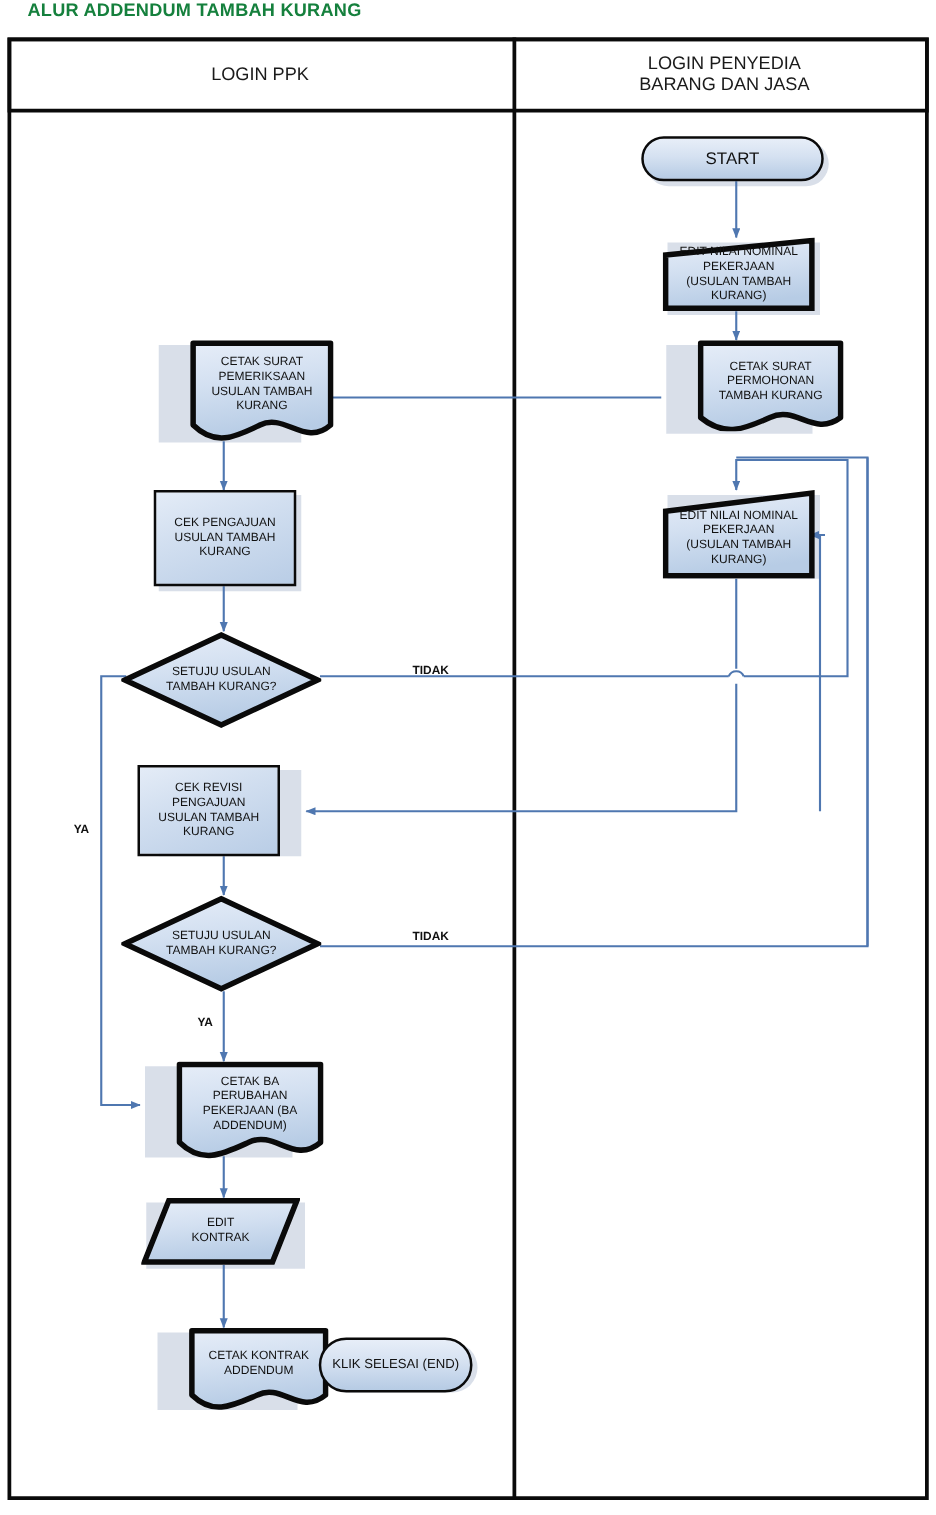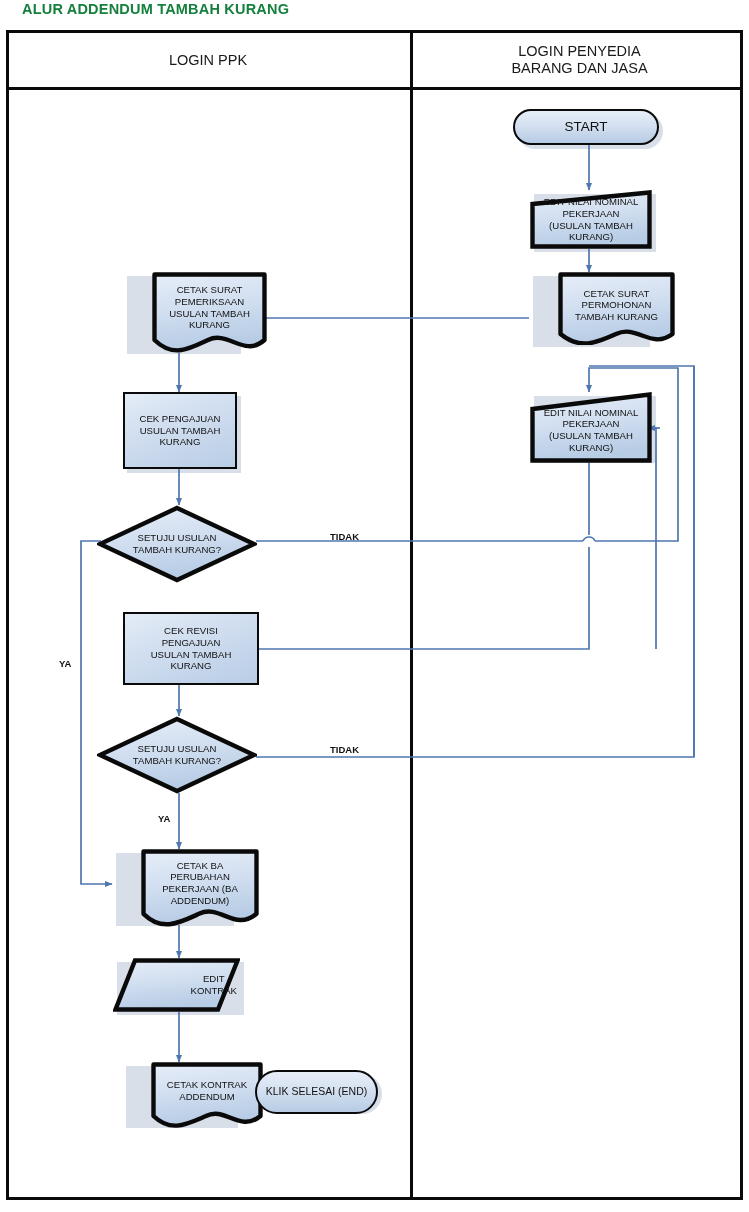--- a/index.html
+++ b/index.html
@@ -87,21 +87,21 @@
   .skew{z-index:2;}
   .skew svg{position:absolute;left:0;top:0;width:100%;height:100%;z-index:1;}
   .skew .lbl{z-index:3;}
 
   
   .dia{z-index:2;}
   .dia svg{position:absolute;left:0;top:0;width:100%;height:100%;z-index:1;}
   .dia .lbl{z-index:3;}
 
   
-  .para{z-index:2;justify-content:flex-end;}
+  .para{z-index:2;}
   .para svg{position:absolute;left:0;top:0;width:100%;height:100%;z-index:1;}
   .para .lbl{z-index:3;}
 
   
   #wires{position:absolute;left:0;top:0;width:749px;height:1212px;z-index:1;pointer-events:none;}
   .edgelabel{
     position:absolute;font-size:9.5px;font-weight:bold;color:#111;z-index:4;white-space:nowrap;
   }
 </style>
 </head>
@@ -268,21 +268,21 @@
       </defs>
       <polygon points="80,3 157,39 80,75 3,39" fill="url(#g3)" stroke="#0a0a0a" stroke-width="4.4" stroke-linejoin="miter"></polygon>
     </svg>
     <span class="lbl">
       <span>SETUJU USULAN</span><br>
       <span>TAMBAH KURANG?</span>
     </span>
   </div>
 
   <div class="shadow" style="left:127px;top:616px;width:114px;height:69px;"></div>
-  <div class="node rect" id="n-cekrevisi" style="left:123px;top:612px;width:136px;height:73px;">
+  <div class="node rect" id="n-cekrevisi" style="left:110px;top:612px;width:114px;height:73px;">
     <span class="lbl">
       <span>CEK REVISI</span><br>
       <span>PENGAJUAN</span><br>
       <span>USULAN TAMBAH</span><br>
       <span>KURANG</span>
     </span>
   </div>
 
   <div class="node dia" id="n-setuju2" style="left:97px;top:716px;width:160px;height:78px;">
     <svg viewBox="0 0 160 78" preserveAspectRatio="none">

